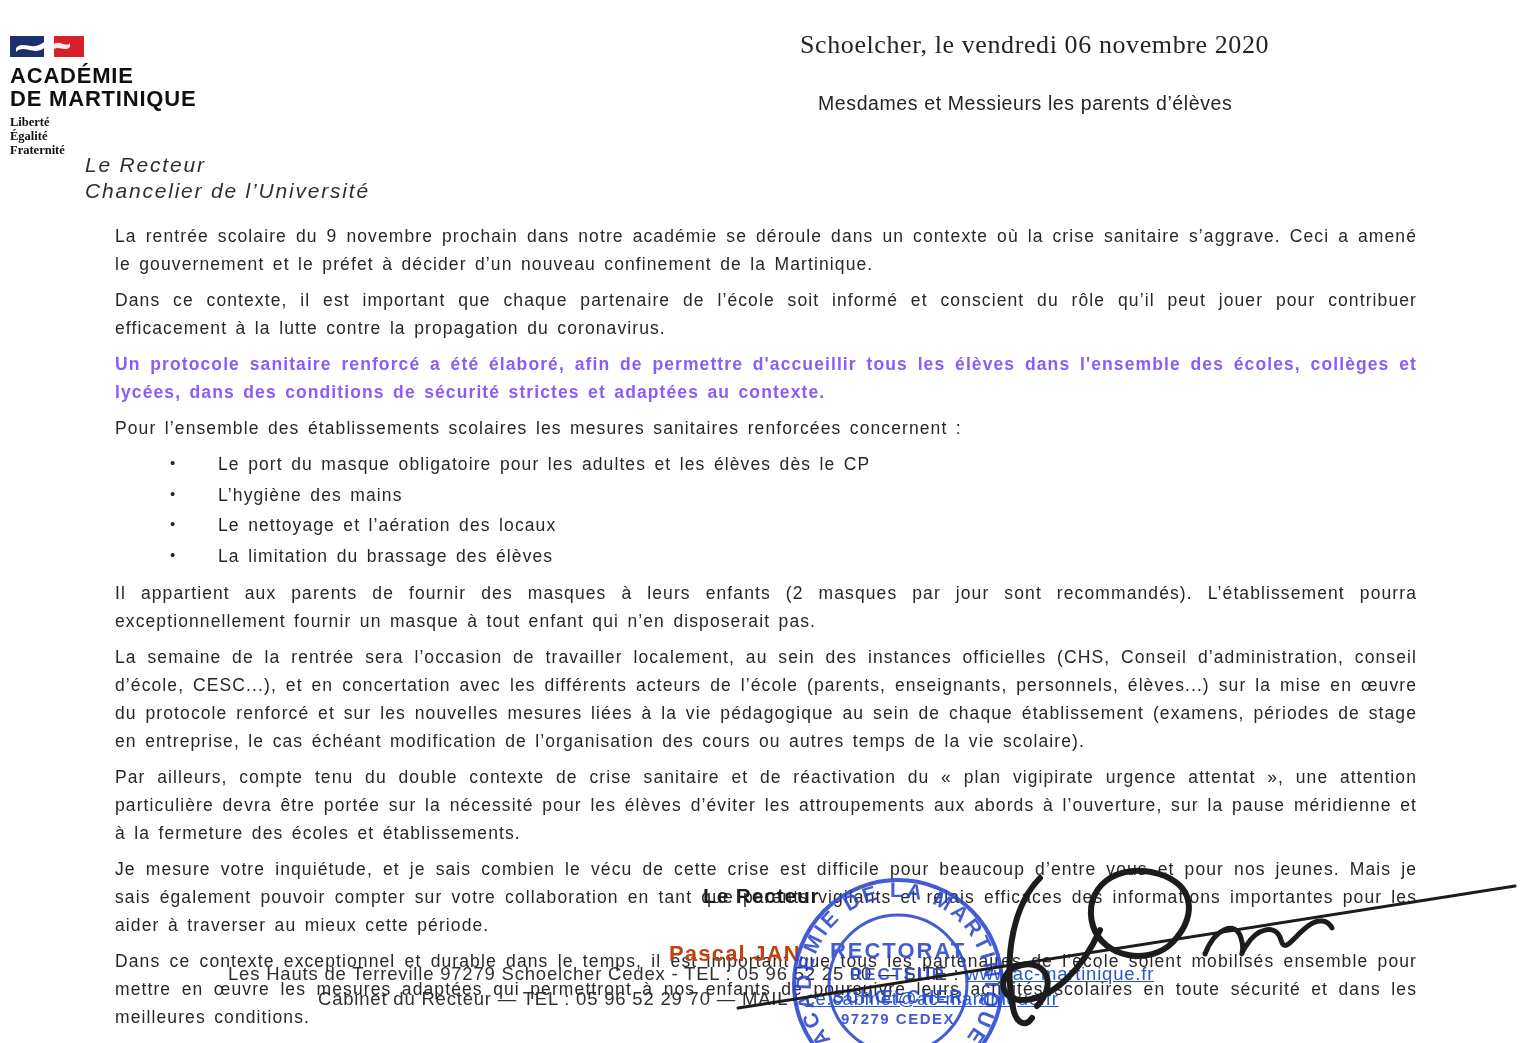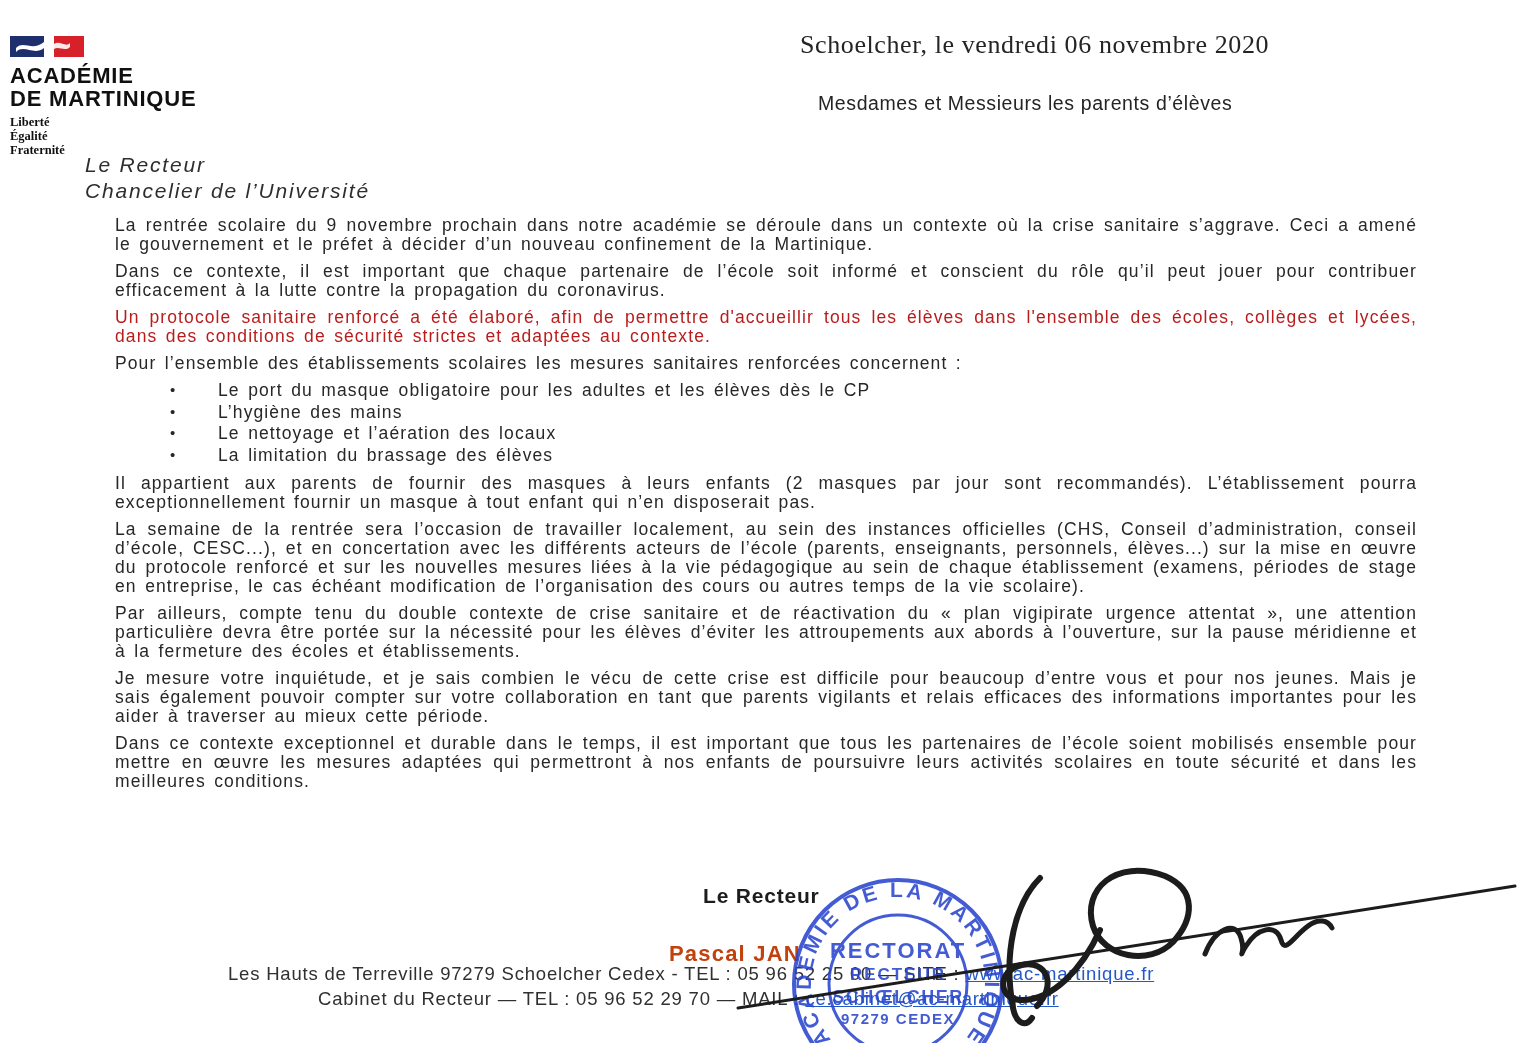--- a/index.html
+++ b/index.html
@@ -17,26 +17,26 @@
            font-size:12.5px; line-height:14px; color:#101010; }
 
   .place-date { position:absolute; left:800px; top:30px; font-size:26px; letter-spacing:0.6px; color:#242424;font-family:Liberation Serif, serif; }
   .recipients { position:absolute; left:818px; top:92px; font-size:19.5px; letter-spacing:0.6px; color:#242424; }
 
   .sender-title { position:absolute; left:85px; top:152px; font-style:italic; font-size:21px;
                   letter-spacing:1.8px; line-height:26px; color:#2e2e2e; }
 
   
   .body-text {
-    position:absolute; left:115px; top:216px; width:1302px;
-    font-size:17.5px; line-height:19px; text-align:justify;
+    position:absolute; left:115px; top:222px; width:1302px;
+    font-size:17.5px; line-height:28px; text-align:justify;
     letter-spacing:1.1px; word-spacing:2.5px; color:#272727;
   }
   .body-text p { margin:0 0 8px 0; }
-  .body-text p.bold { font-weight:normal; color:#b91c1c; }
+  .body-text p.bold { font-weight:bold; color:#8b5cf6; }
   .body-text ul { list-style:none; margin:3px 0 9px 0; padding:0 0 0 103px; }
   .body-text li { position:relative; margin-bottom:2.5px; text-align:left; }
   .body-text li .bullet-dot { position:absolute; left:-48px; top:-1px; font-size:15px; }
 
   
   .sig-title { position:absolute; left:703px; top:884px; font-weight:bold; font-size:21px;
                letter-spacing:0.8px; color:#1d1d1d; }
   .sig-name  { position:absolute; left:669px; top:941px; font-weight:bold; font-size:22px;
                letter-spacing:1.2px; color:#c2410c; }
 

